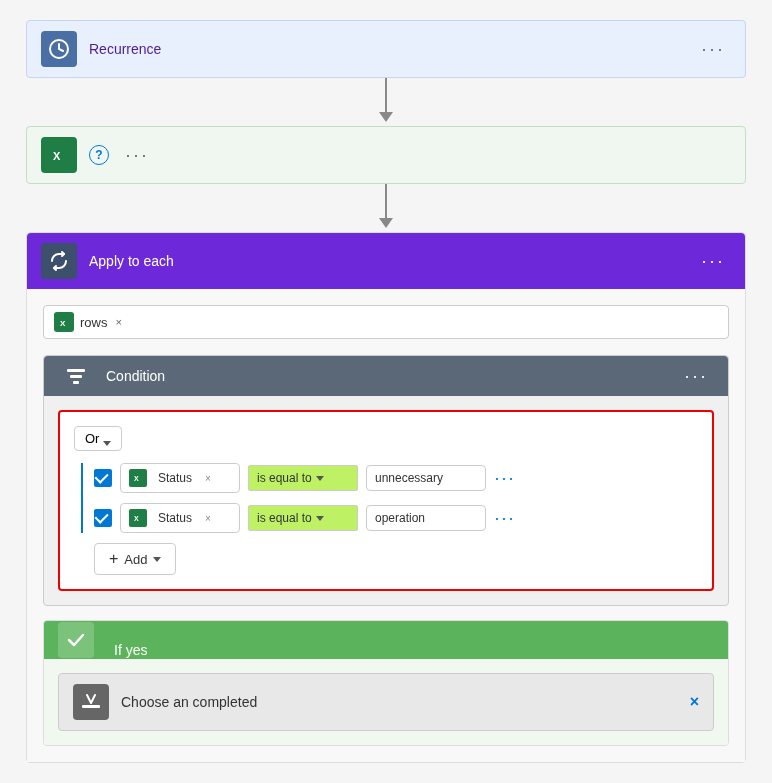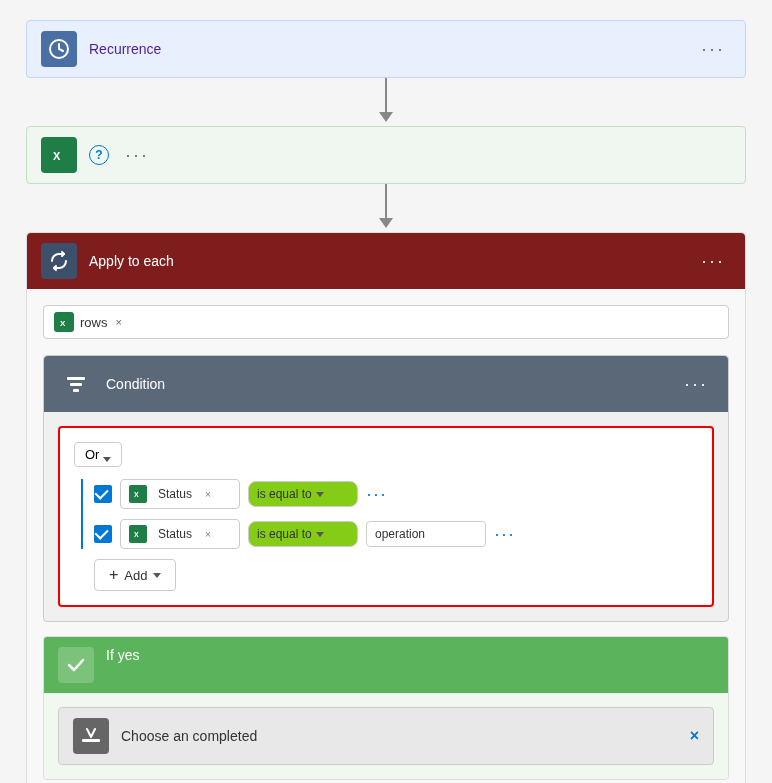--- a/index.html
+++ b/index.html
@@ -102,21 +102,21 @@
     }
 
     
     .apply-each-container {
       width: 100%;
       border: 1px solid #ddd;
       border-radius: 4px;
       background: #fff;
     }
     .apply-each-header {
-      background: #7f1d1d;
+      background: #6d28d9;
       border-radius: 4px 4px 0 0;
       display: flex;
       align-items: center;
       padding: 10px 14px;
     }
     .apply-each-icon {
       width: 36px;
       height: 36px;
       border-radius: 4px;
       background: #3c4f6b;
@@ -177,21 +177,21 @@
       width: 100%;
       border: 1px solid #ccc;
       border-radius: 4px;
       background: #f0f0f0;
     }
     .condition-header {
       background: #5a6877;
       border-radius: 4px 4px 0 0;
       display: flex;
       align-items: center;
-      padding: 10px 14px;
+      padding: 2px 14px;
     }
     .condition-icon {
       width: 36px;
       height: 36px;
       background: #5a6877;
       border-radius: 4px;
       display: flex;
       align-items: center;
       justify-content: center;
       margin-right: 12px;
@@ -281,23 +281,23 @@
     }
     .rule-field-close {
       font-size: 10px;
       color: #888;
       cursor: pointer;
       margin-left: 2px;
     }
     .rule-operator {
       display: flex;
       align-items: center;
-      background: #84cc16;
-      border: 1px solid #ccc;
-      border-radius: 8px;
+      background: #bef264;
+      border: 1px solid #ccc;
+      border-radius: 2px;
       padding: 5px 8px;
       gap: 4px;
       min-width: 110px;
       font-size: 12px;
       color: #333;
       cursor: pointer;
     }
     .rule-value {
       background: #fff;
       border: 1px solid #ccc;
@@ -345,22 +345,23 @@
     .ifyes-container {
       width: 100%;
       border: 1px solid #ddd;
       border-radius: 4px;
       overflow: hidden;
       margin-top: 14px;
     }
     .ifyes-header {
       background: #5bb35b;
       display: flex;
-      align-items: flex-start;
-      padding: 10px 14px;
+      align-items: flex-end;
+      padding: 1px 14px;
+      gap: 8px;
     }
     .ifyes-icon {
       width: 36px;
       height: 36px;
       background: rgba(255,255,255,0.2);
       border-radius: 4px;
       display: flex;
       align-items: center;
       justify-content: center;
       margin-right: 12px;
@@ -540,20 +541,21 @@
                       <text x="2" y="9" font-size="7" fill="white" font-weight="bold">X</text>
                     </svg>
                   </div>
                   <span class="rule-field-text">Status</span>
                   <span class="rule-field-close">×</span>
                 </div>
                 <div class="rule-operator">
                   <span>is equal to</span>
                   <span class="chevron-down"></span>
                 </div>
+                <div class="rule-value">unnecessary</div>
                 <span class="rule-more">···</span>
               </div>
 
               <div class="rule-row">
                 <div class="checkbox-checked"></div>
                 <div class="rule-field">
                   <div class="rule-field-icon">
                     <svg width="12" height="12" viewBox="0 0 12 12" fill="none">
                       <rect width="12" height="12" rx="1" fill="#1e7e45"></rect>
                       <text x="2" y="9" font-size="7" fill="white" font-weight="bold">X</text>

